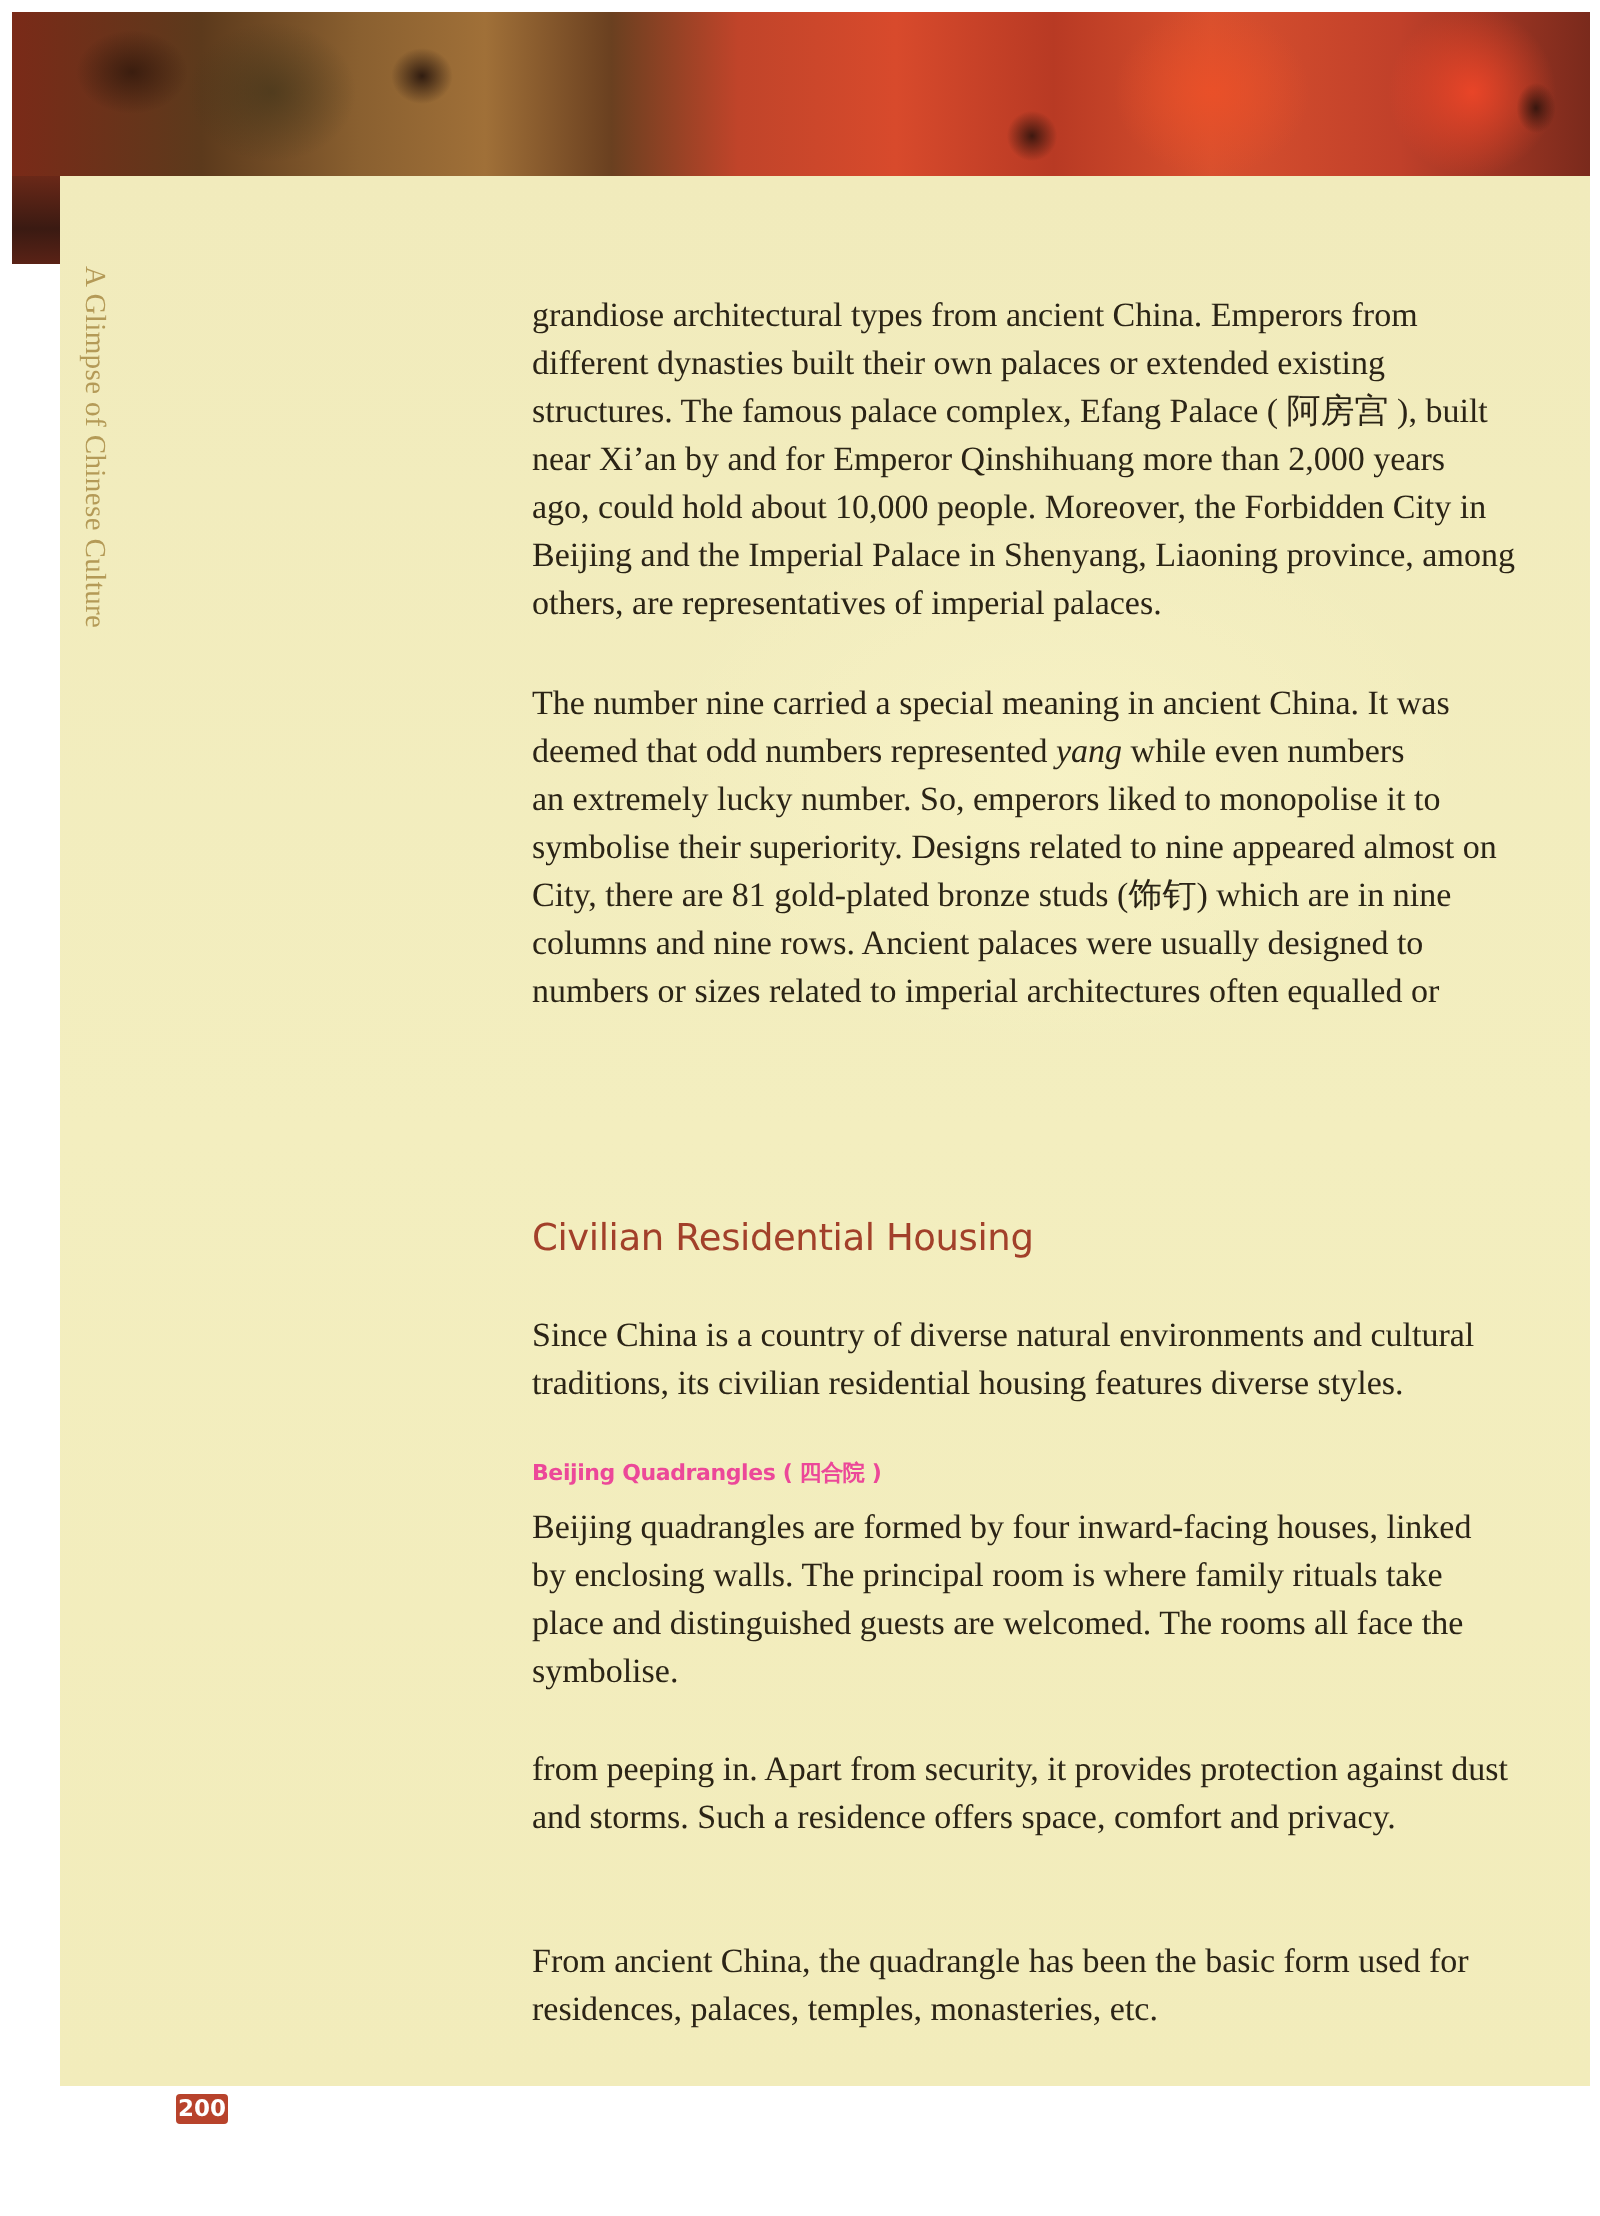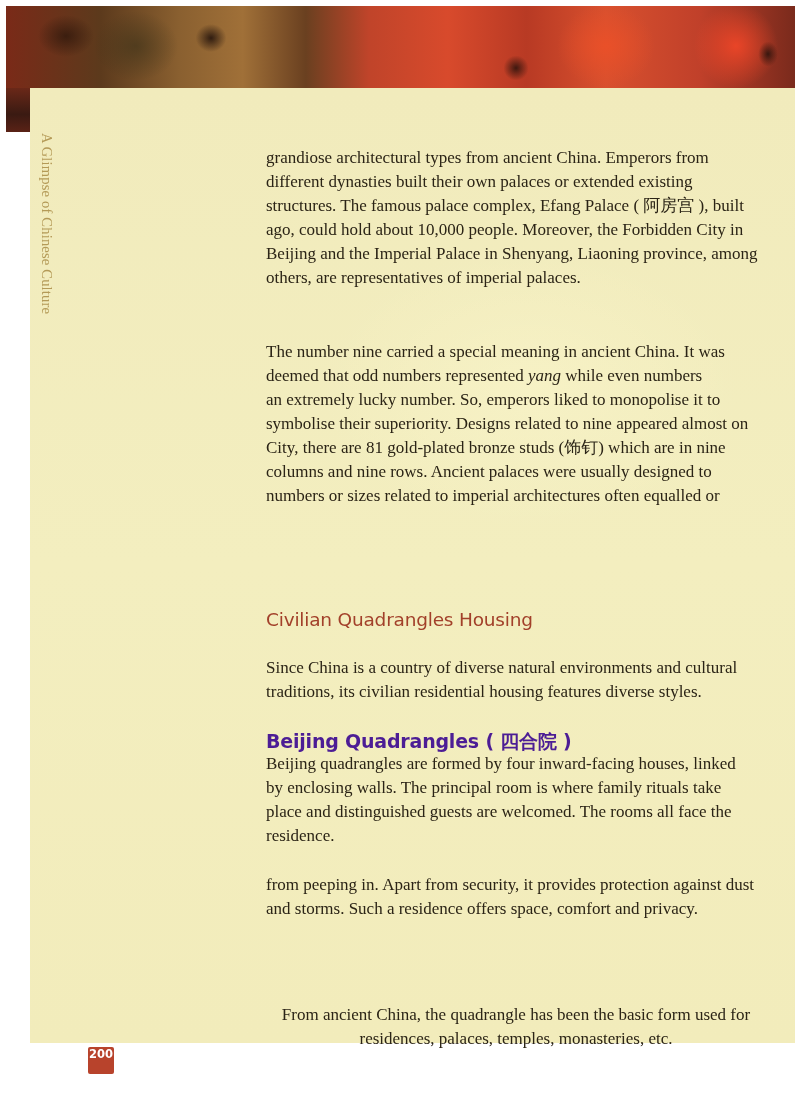--- a/index.html
+++ b/index.html
@@ -33,74 +33,75 @@
     white-space:nowrap;
   }
   .body-text {
     position:absolute; left:266px; width:500px; font-size:17px; line-height:24px; color:#2b2416;
   }
   .body-text p { margin:0; }
   .heading {
     position:absolute; left:266px; top:609px; font-family:"DejaVu Sans", sans-serif; font-size:18.5px; color:#a2402a; letter-spacing:-0.2px;
   }
   .subheading {
-    position:absolute; left:266px; top:729px; font-family:"DejaVu Sans", sans-serif; font-size:19px; font-weight:bold; color:#4c1d95; letter-spacing:-0.2px;
+    position:absolute; left:266px; top:729px; font-family:"DejaVu Sans", sans-serif; font-size:11px; font-weight:bold; color:#ec4899; letter-spacing:-0.2px;
   }
   .page-number {
-    position:absolute; left:88px; top:1047px; width:26px; height:27px; background:#b8432c; border-radius:2px;
+    position:absolute; left:88px; top:1047px; width:26px; height:15px; background:#b8432c; border-radius:2px;
     color:#ffffff; font-family:"DejaVu Sans", sans-serif; font-size:11.5px; font-weight:bold; text-align:center; line-height:15px;
   }
 </style>
 </head>
 <body>
 
 <div class="banner"></div>
 <div class="banner-strip"></div>
 <div class="panel"></div>
 
 <div class="side-title">A Glimpse of Chinese Culture</div>
 
 <div class="body-text" style="top:146px;">
   <p>grandiose architectural types from ancient China. Emperors from</p>
   <p>different dynasties built their own palaces or extended existing</p>
   <p>structures. The famous palace complex, Efang Palace ( 阿房宫 ), built</p>
+  <p>near Xi’an by and for Emperor Qinshihuang more than 2,000 years</p>
   <p>ago, could hold about 10,000 people. Moreover, the Forbidden City in</p>
   <p>Beijing and the Imperial Palace in Shenyang, Liaoning province, among</p>
   <p>others, are representatives of imperial palaces.</p>
 </div>
 
 <div class="body-text" style="top:340px;">
   <p>The number nine carried a special meaning in ancient China. It was</p>
   <p><span>deemed that odd numbers represented </span><i>yang</i><span> while even numbers</span></p>
   <p>an extremely lucky number. So, emperors liked to monopolise it to</p>
   <p>symbolise their superiority. Designs related to nine appeared almost on</p>
   <p>City, there are 81 gold-plated bronze studs (饰钉) which are in nine</p>
   <p>columns and nine rows. Ancient palaces were usually designed to</p>
   <p>numbers or sizes related to imperial architectures often equalled or</p>
 </div>
 
-<div class="heading">Civilian Quadrangles Housing</div>
+<div class="heading">Civilian Residential Housing</div>
 
 <div class="body-text" style="top:656px;">
   <p>Since China is a country of diverse natural environments and cultural</p>
   <p>traditions, its civilian residential housing features diverse styles.</p>
 </div>
 
 <div class="subheading">Beijing Quadrangles ( 四合院 )</div>
 
 <div class="body-text" style="top:752px;">
   <p>Beijing quadrangles are formed by four inward-facing houses, linked</p>
   <p>by enclosing walls. The principal room is where family rituals take</p>
   <p>place and distinguished guests are welcomed. The rooms all face the</p>
-  <p>residence.</p>
+  <p>symbolise.</p>
 </div>
 
 <div class="body-text" style="top:873px;">
   <p>from peeping in. Apart from security, it provides protection against dust</p>
   <p>and storms. Such a residence offers space, comfort and privacy.</p>
 </div>
 
-<div class="body-text" style="top:1003px;text-align:center;">
+<div class="body-text" style="top:969px;">
   <p>From ancient China, the quadrangle has been the basic form used for</p>
   <p>residences, palaces, temples, monasteries, etc.</p>
 </div>
 
 <div class="page-number">200</div>
 
 </body></html>

